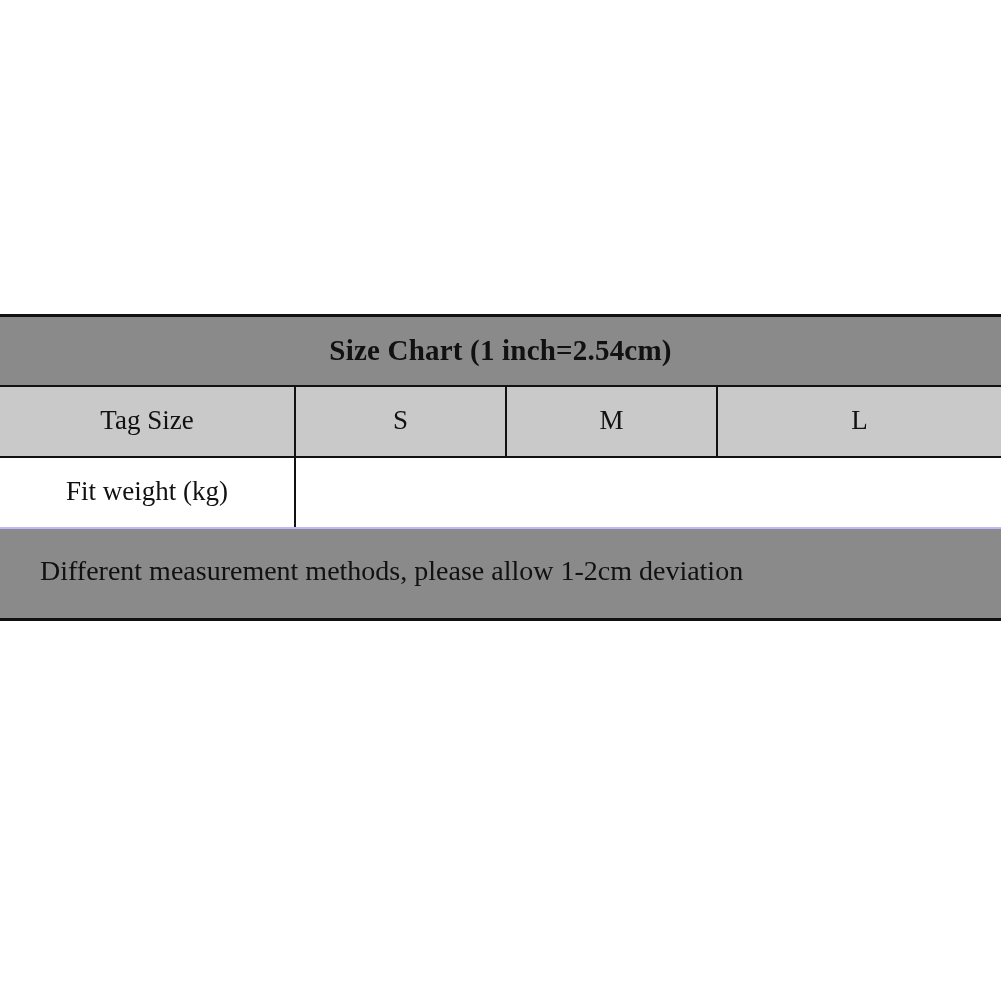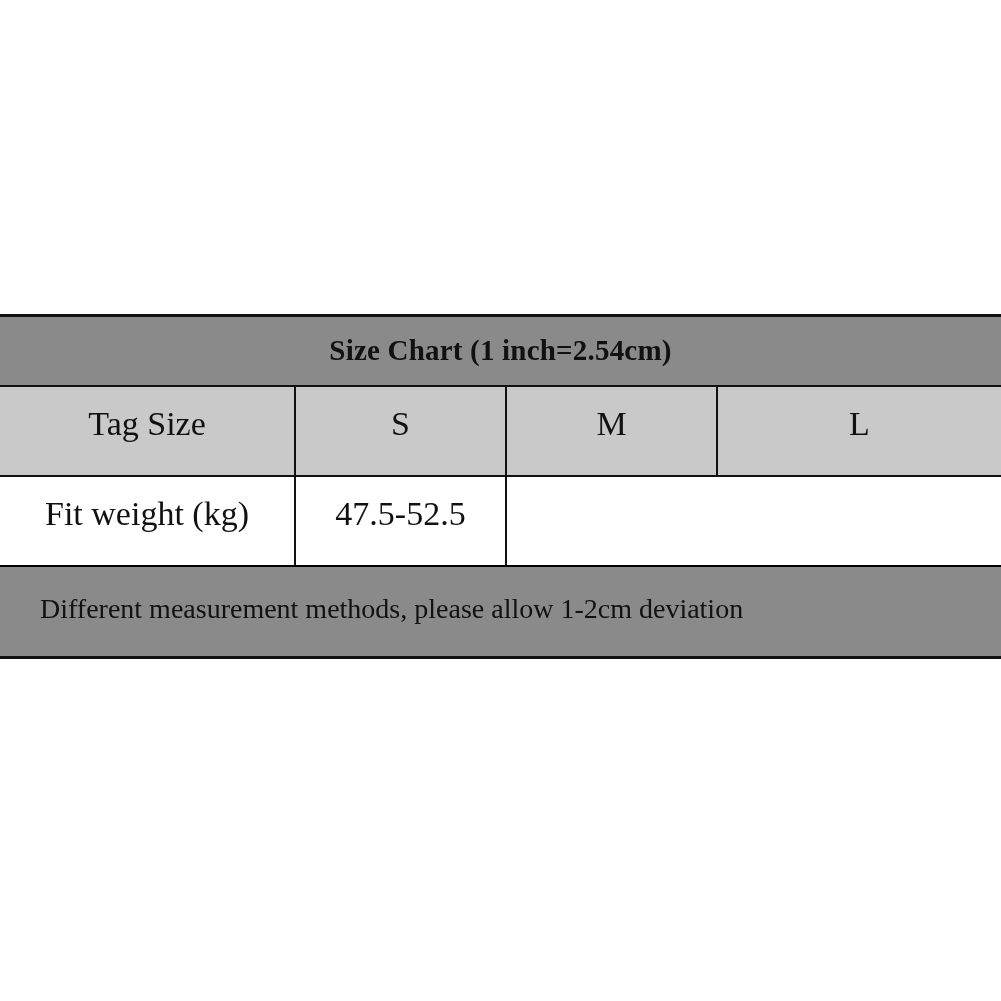--- a/index.html
+++ b/index.html
@@ -45,27 +45,27 @@
     color: #111111;
     padding: 17px 0 18px 0;
     letter-spacing: 0.2px;
   }
   .head-row {
     background: #c9c9c9;
     border-bottom: 2px solid #111111;
   }
   .data-row {
     background: #ffffff;
-    border-bottom: 2px solid #000000;
+    border-bottom: 2px solid #c4b5fd;
   }
   .cell {
     text-align: center;
-    font-size: 34px;
+    font-size: 27px;
     color: #111111;
-    padding: 18px 4px 32px 4px;
+    padding: 18px 4px 20px 4px;
     box-sizing: border-box;
     display: flex;
     align-items: center;
     justify-content: center;
   }
   .cell.label-col {
     width: 296px;
     flex: 0 0 296px;
     border-right: 2px solid #111111;
   }
@@ -104,21 +104,20 @@
 
     <div class="row head-row">
       <div class="cell label-col">Tag Size</div>
       <div class="cell size-col">S</div>
       <div class="cell size-col">M</div>
       <div class="cell size-col last">L</div>
     </div>
 
     <div class="row data-row">
       <div class="cell label-col">Fit weight (kg)</div>
-      <div class="cell size-col">47.5-52.5</div>
     </div>
 
     <div class="row note-row">
       <div class="note-cell">Different measurement methods, please allow 1-2cm deviation</div>
     </div>
 
   </div>
 
 </div>
 

